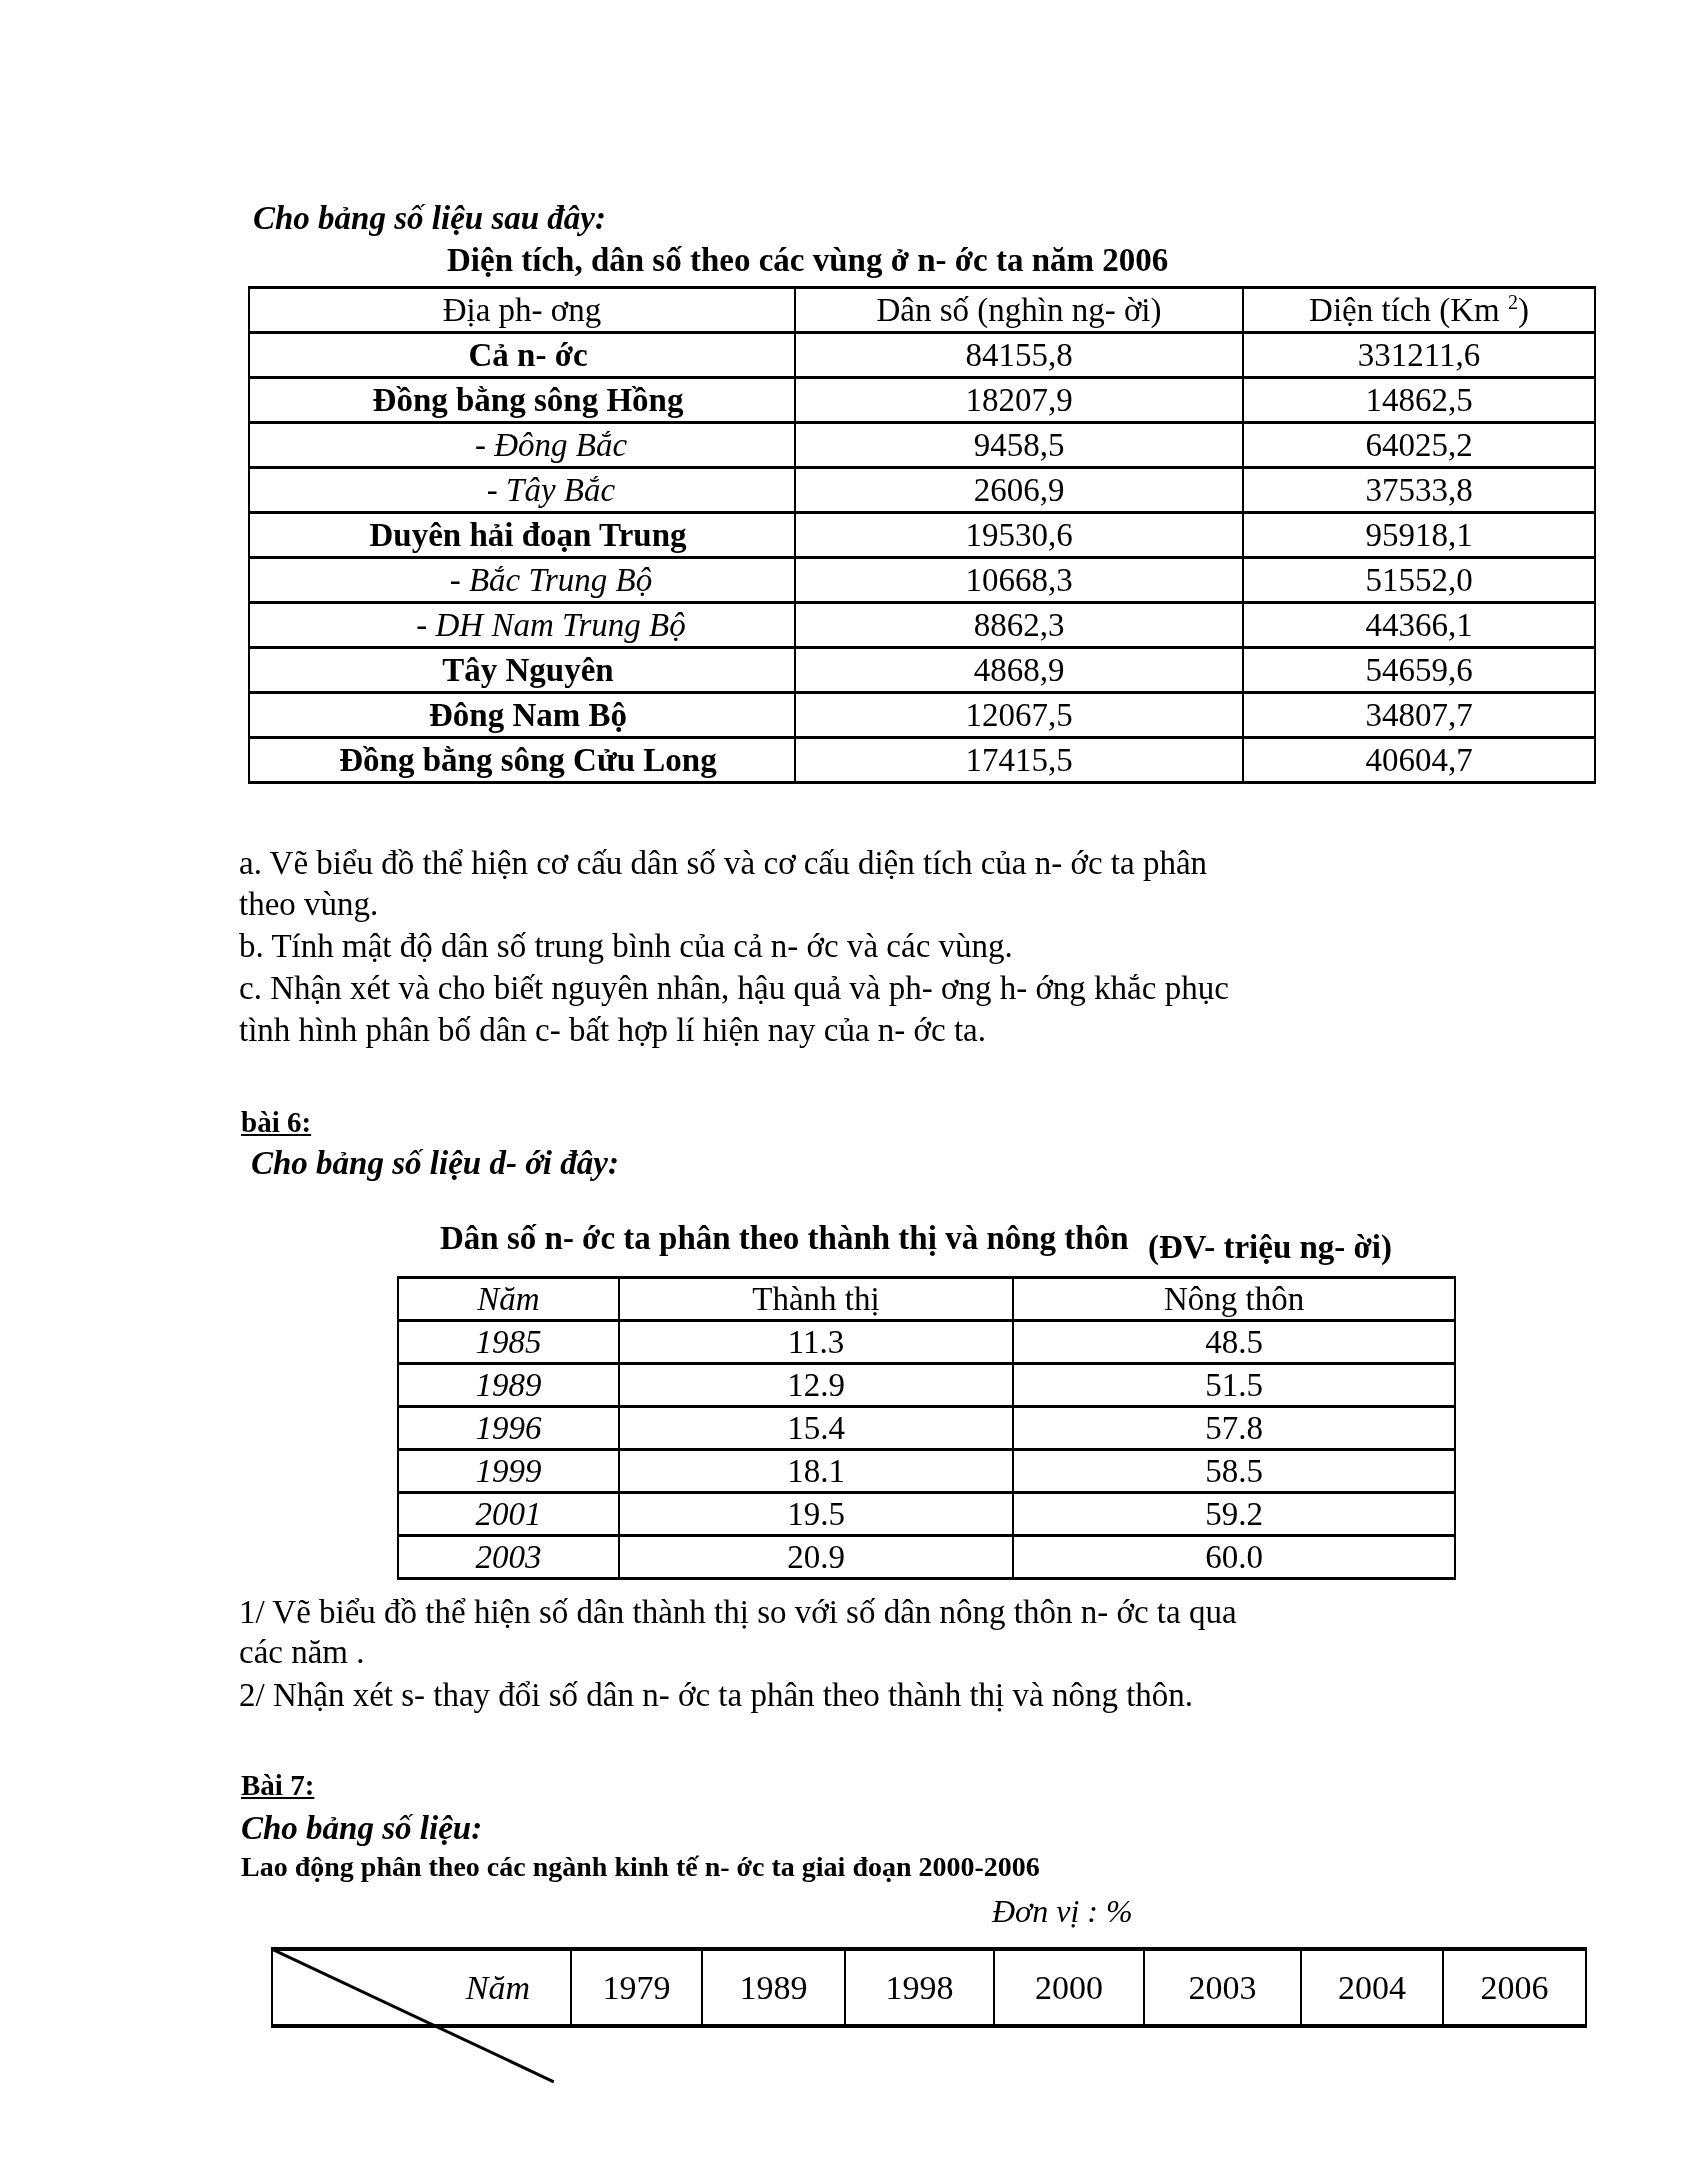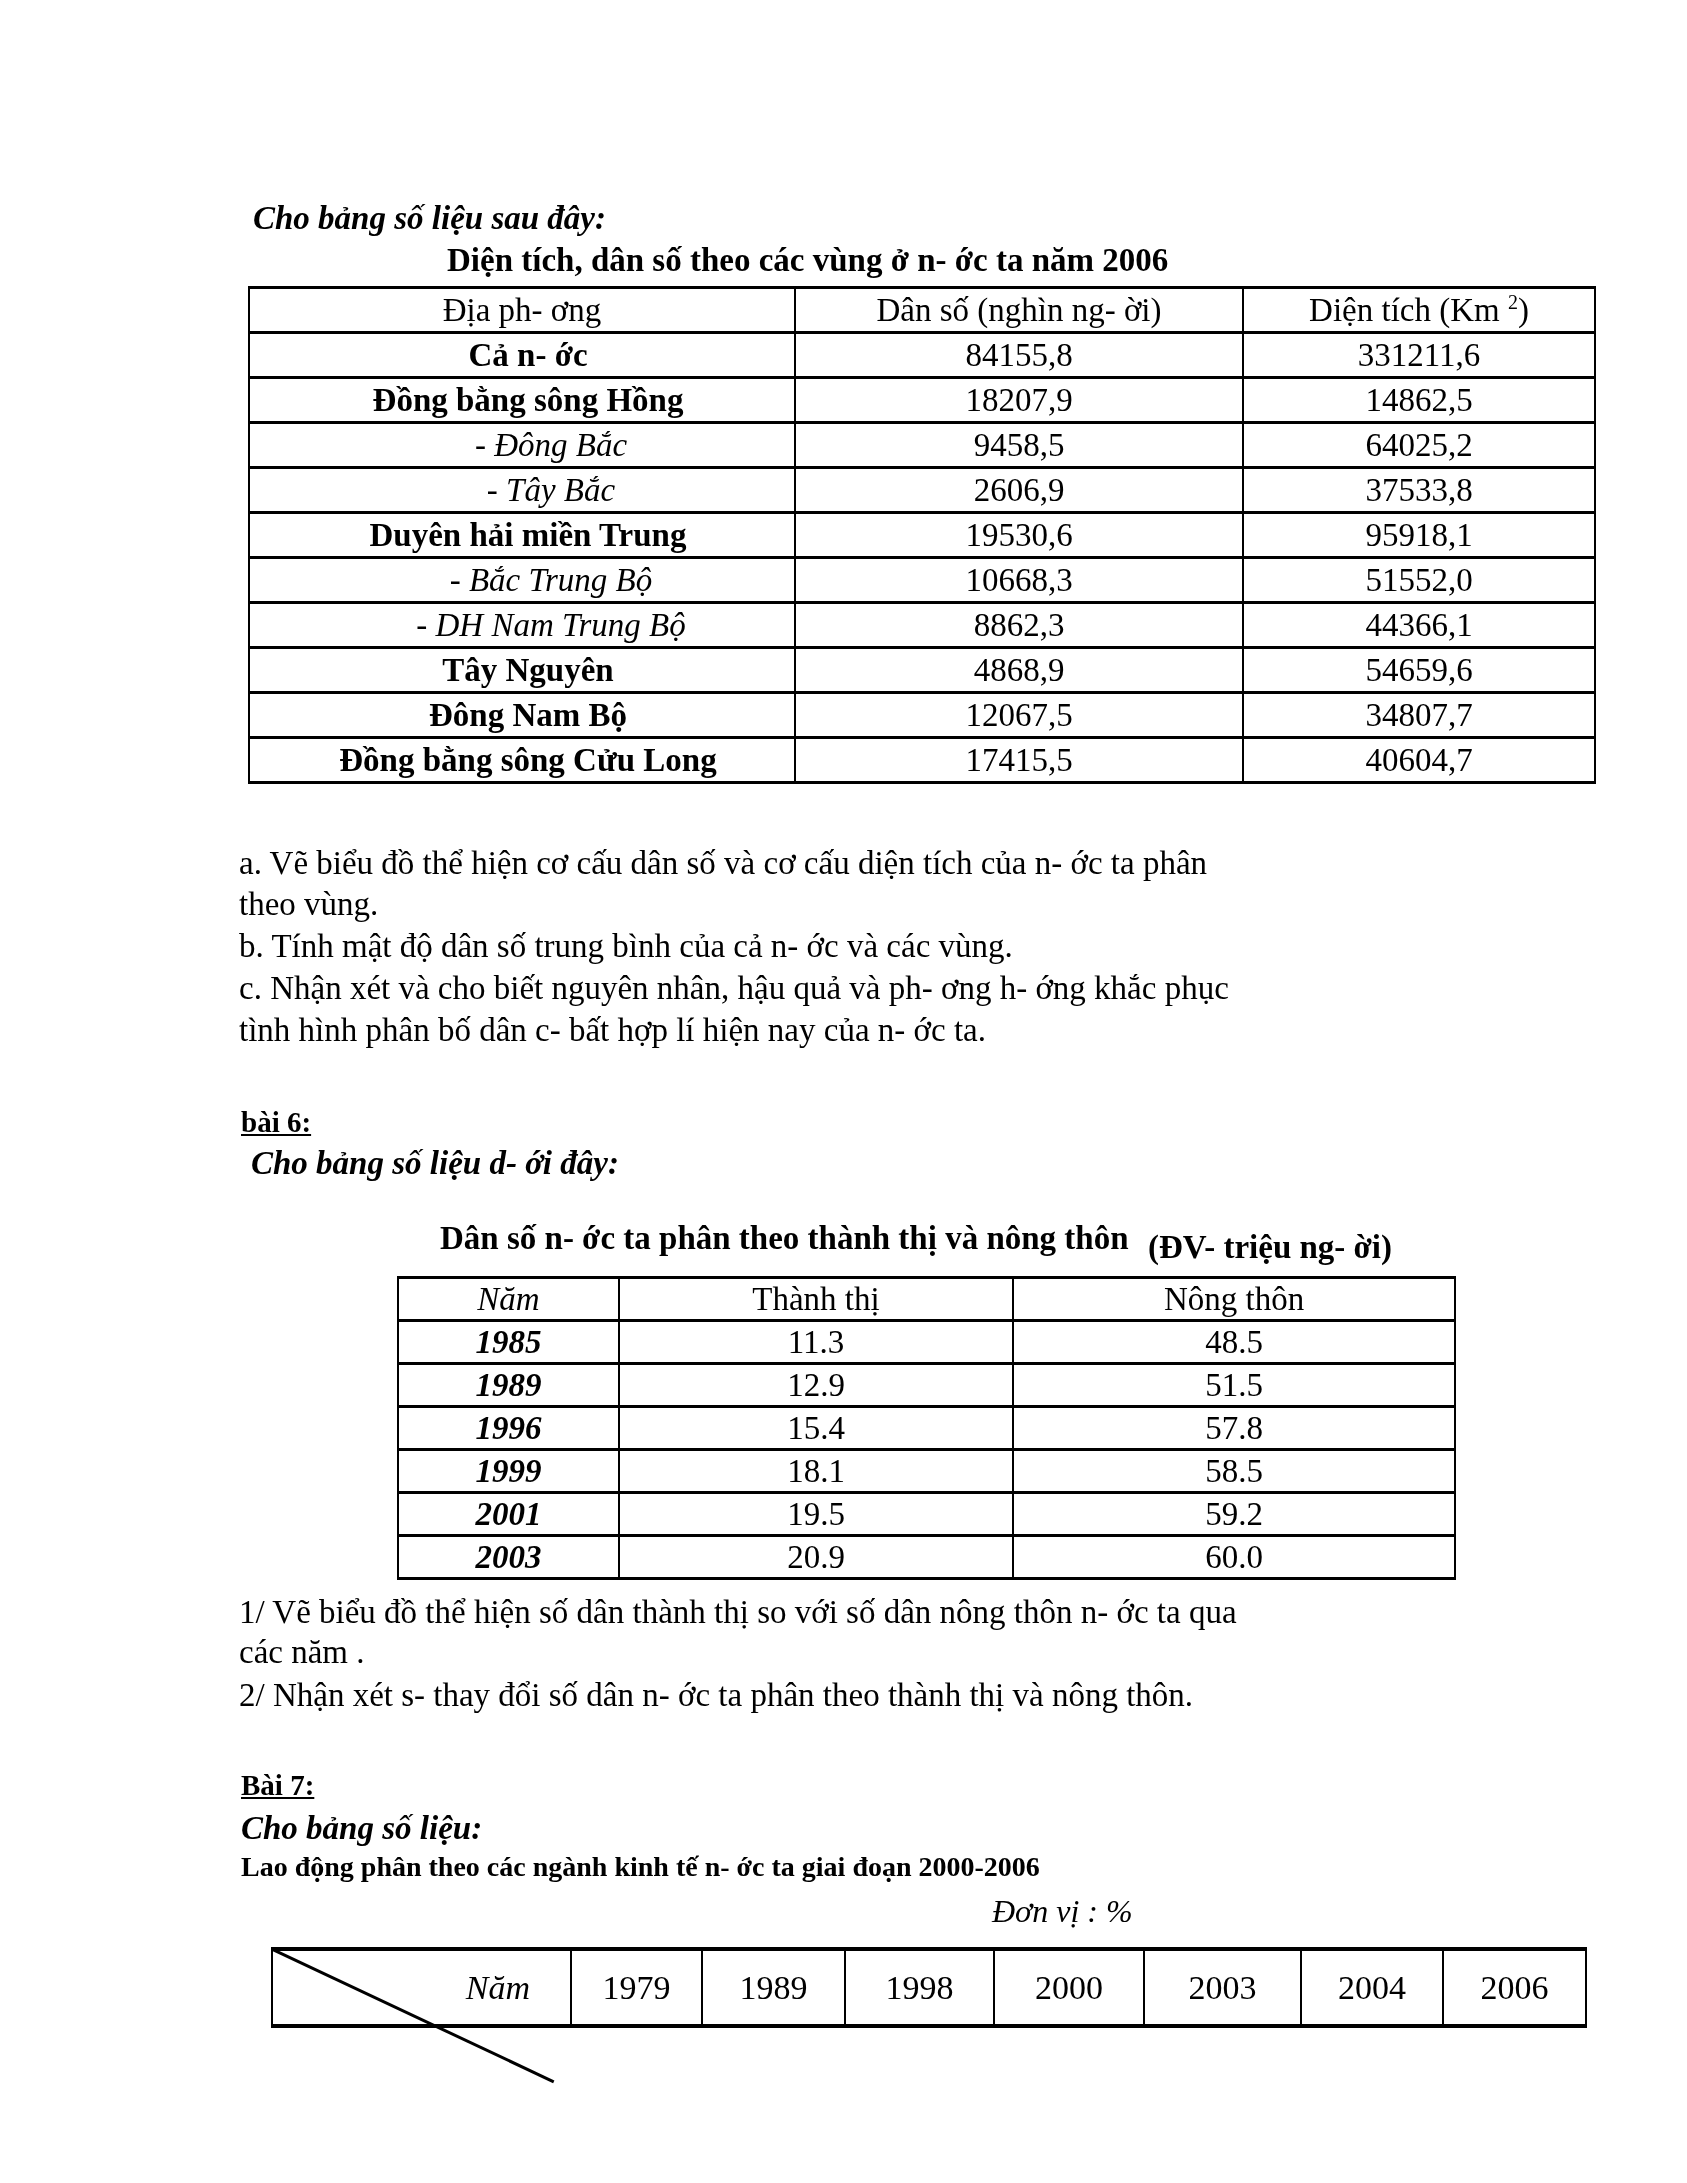--- a/index.html
+++ b/index.html
@@ -18,21 +18,21 @@
   td, th { border: 2px solid #000; padding: 0; font-size: 33px; line-height: 1; }
   th { font-weight: normal; text-align: center; margin-left: 48px; }
   .t1 td, .t1 th { height: 42px; }
   .t1 td.region { text-align: center; padding-left: 12px; font-weight: bold; }
   .t1 td.region.sub { font-weight: normal; font-style: italic; padding-left: 58px; }
   .t1 td.num { text-align: center; border-radius: 17px; }
   .t1 tr > * { border-top-width: 3.3px; border-bottom-width: 3.3px; }
 
   .t2 td, .t2 th { height: 40px; }
   .t2 th.year-h { font-style: italic; }
-  .t2 td.year { font-style: italic; font-weight: bold; text-align: center; margin-top: 44px; }
+  .t2 td.year { font-style: italic; font-weight: normal; text-align: center; margin-top: 44px; }
   .t2 td.num { text-align: center; }
   .t2 tr > * { border-top-width: 3.3px; border-bottom-width: 3.3px; }
 
   .t3 th { height: 73px; font-size: 34px; }
   .t3 tr > * { border-top-width: 4.6px; border-bottom-width: 4.6px; }
   .t3 th.corner { position: relative; text-align: right; padding-right: 40px; font-style: italic; }
   .diag { position: absolute; left: 273px; top: 1948px; width: 311px; height: 2.6px; background: #000;
           transform-origin: 0 0; transform: rotate(25.2deg); }
   sup { font-size: 20px; vertical-align: super; line-height: 0; }
 </style>
@@ -70,21 +70,21 @@
         <td class="region sub">- Đông Bắc</td>
         <td class="num">9458,5</td>
         <td class="num">64025,2</td>
       </tr>
       <tr>
         <td class="region sub">- Tây Bắc</td>
         <td class="num">2606,9</td>
         <td class="num">37533,8</td>
       </tr>
       <tr>
-        <td class="region">Duyên hải miền Trung</td>
+        <td class="region">Duyên hải đoạn Trung</td>
         <td class="num">19530,6</td>
         <td class="num">95918,1</td>
       </tr>
       <tr>
         <td class="region sub">- Bắc Trung Bộ</td>
         <td class="num">10668,3</td>
         <td class="num">51552,0</td>
       </tr>
       <tr>
         <td class="region sub">- DH Nam Trung Bộ</td>

